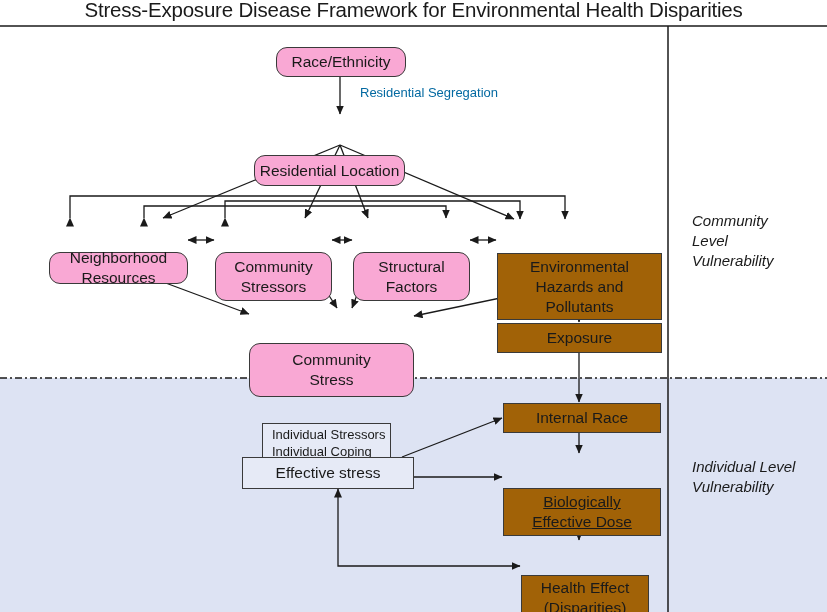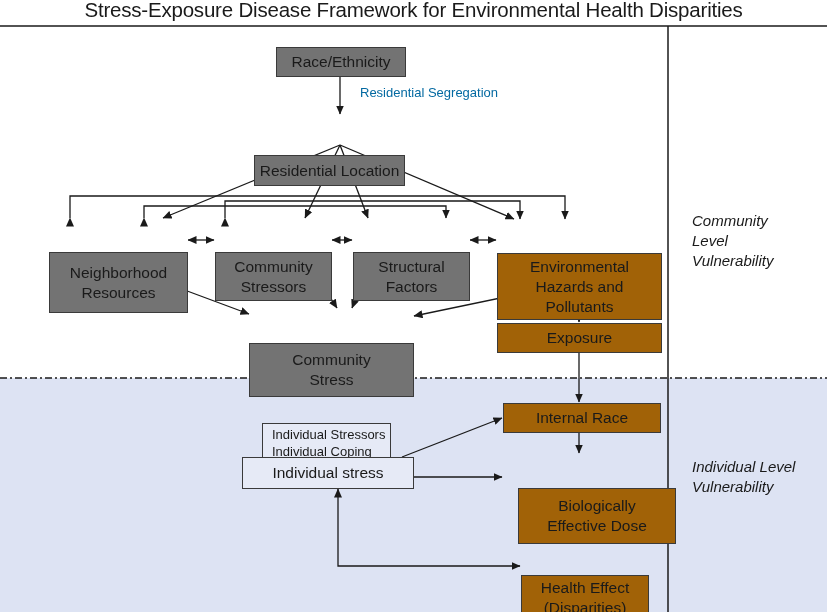--- a/index.html
+++ b/index.html
@@ -4,21 +4,21 @@
 <style>
   html, body { margin: 0; padding: 0; }
   body { width: 827px; height: 612px; position: relative; background: #ffffff; overflow: hidden;
          font-family: "Liberation Sans", sans-serif; color: #1a1a1a; }
   .title { position: absolute; left: 0; top: -2px; width: 827px; text-align: center;
            font-size: 20.5px; letter-spacing: -0.2px; }
   .lower-bg { position: absolute; left: 0; top: 378px; width: 827px; height: 234px; background: #dde3f3; }
   svg.diagram { position: absolute; left: 0; top: 0; }
   .box { position: absolute; box-sizing: border-box; border: 1.5px solid #3a3a3a; display: flex;
          align-items: center; justify-content: center; text-align: center; font-size: 15.5px; line-height: 20px; }
-  .yellow { background: #737373; }
+  .yellow { background: #f9a8d4; border-radius: 11px; }
   .orange { background: #a16207; }
   .plain { background: #e6eaf6; }
   .sidelabel { position: absolute; font-style: italic; font-size: 15px; line-height: 20px; color: #1a1a1a; }
   .edge-label { position: absolute; font-size: 13px; color: #0369a1; }
   .multiline { white-space: pre-line; margin-top: 34px; }
   .lefttext { justify-content: flex-start; text-align: left; padding-left: 9px; font-size: 13px; line-height: 17px; }
 </style>
 </head>
 <body>
 
@@ -74,41 +74,41 @@
 
     <polyline points="338,489 338,566 520,566" marker-start="url(#ahs)" marker-end="url(#ah)"></polyline>
   </g>
 </svg>
 
 <div class="edge-label" style="left:360px; top:85px;">Residential Segregation</div>
 
 <div class="box yellow" style="left:276px; top:47px; width:130px; height:30px;">Race/Ethnicity</div>
 <div class="box yellow" style="left:254px; top:129px; width:151px; height:31px;margin-top:26px;">Residential Location</div>
 
-<div class="box yellow multiline" style="left:49px; top:218px; width:139px; height:61px;">Neighborhood
+<div class="box yellow multiline" style="left:49px; top:218px; width:139px; height:32px;">Neighborhood
 Resources</div>
 <div class="box yellow multiline" style="left:215px; top:218px; width:117px; height:49px;">Community
 Stressors</div>
 <div class="box yellow multiline" style="left:353px; top:218px; width:117px; height:49px;">Structural
 Factors</div>
 <div class="box orange multiline" style="left:497px; top:219px; width:165px; height:67px;">Environmental
 Hazards and
 Pollutants</div>
 
 <div class="box yellow multiline" style="left:249px; top:309px; width:165px; height:54px;">Community
 Stress</div>
 <div class="box orange" style="left:497px; top:323px; width:165px; height:30px;">Exposure</div>
 
 <div class="box plain multiline lefttext" style="left:262px; top:389px; width:129px; height:56px;">Individual Stressors
 Individual Coping
 Appraisal process</div>
-<div class="box plain" style="left:242px; top:457px; width:172px; height:32px;">Individual stress</div>
+<div class="box plain" style="left:242px; top:457px; width:172px; height:32px;">Effective stress</div>
 
 <div class="box orange" style="left:503px; top:403px; width:158px; height:30px;">Internal Race</div>
-<div class="box orange multiline" style="left:518px; top:454px; width:158px; height:56px;">Biologically
+<div class="box orange multiline" style="left:503px; top:454px; width:158px; height:48px;text-decoration:underline;">Biologically
 Effective Dose</div>
 <div class="box orange multiline" style="left:521px; top:541px; width:128px; height:45px;">Health Effect
 (Disparities)</div>
 
 <div class="sidelabel multiline" style="left:692px; top:177px;">Community
 Level
 Vulnerability</div>
 <div class="sidelabel multiline" style="left:692px; top:423px;">Individual Level
 Vulnerability</div>
 

